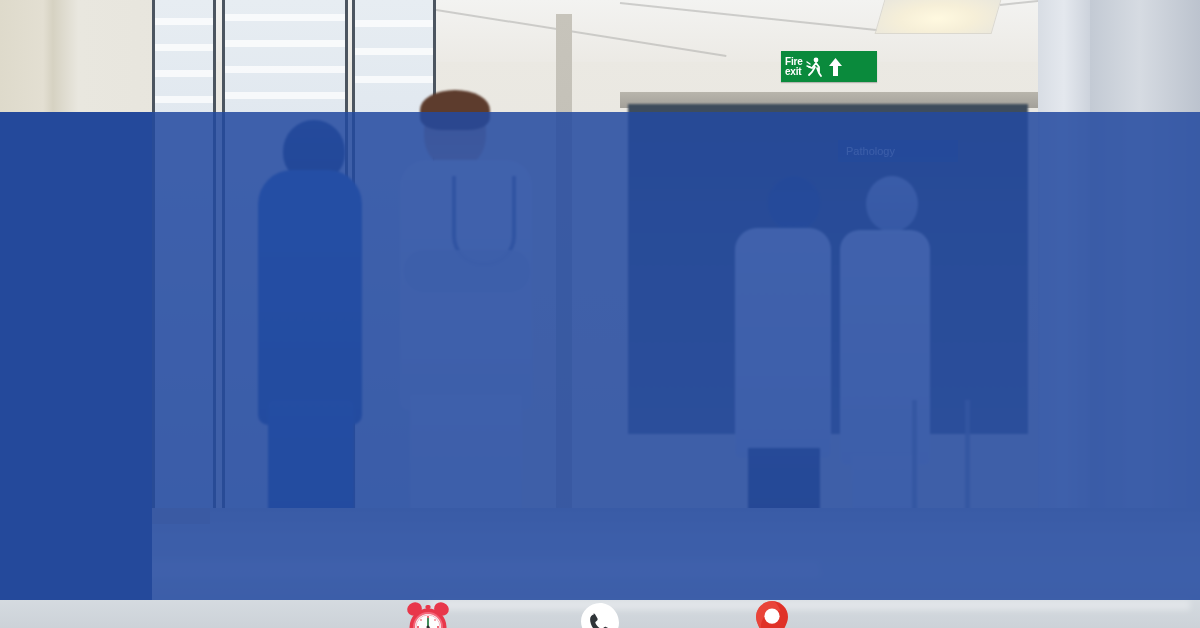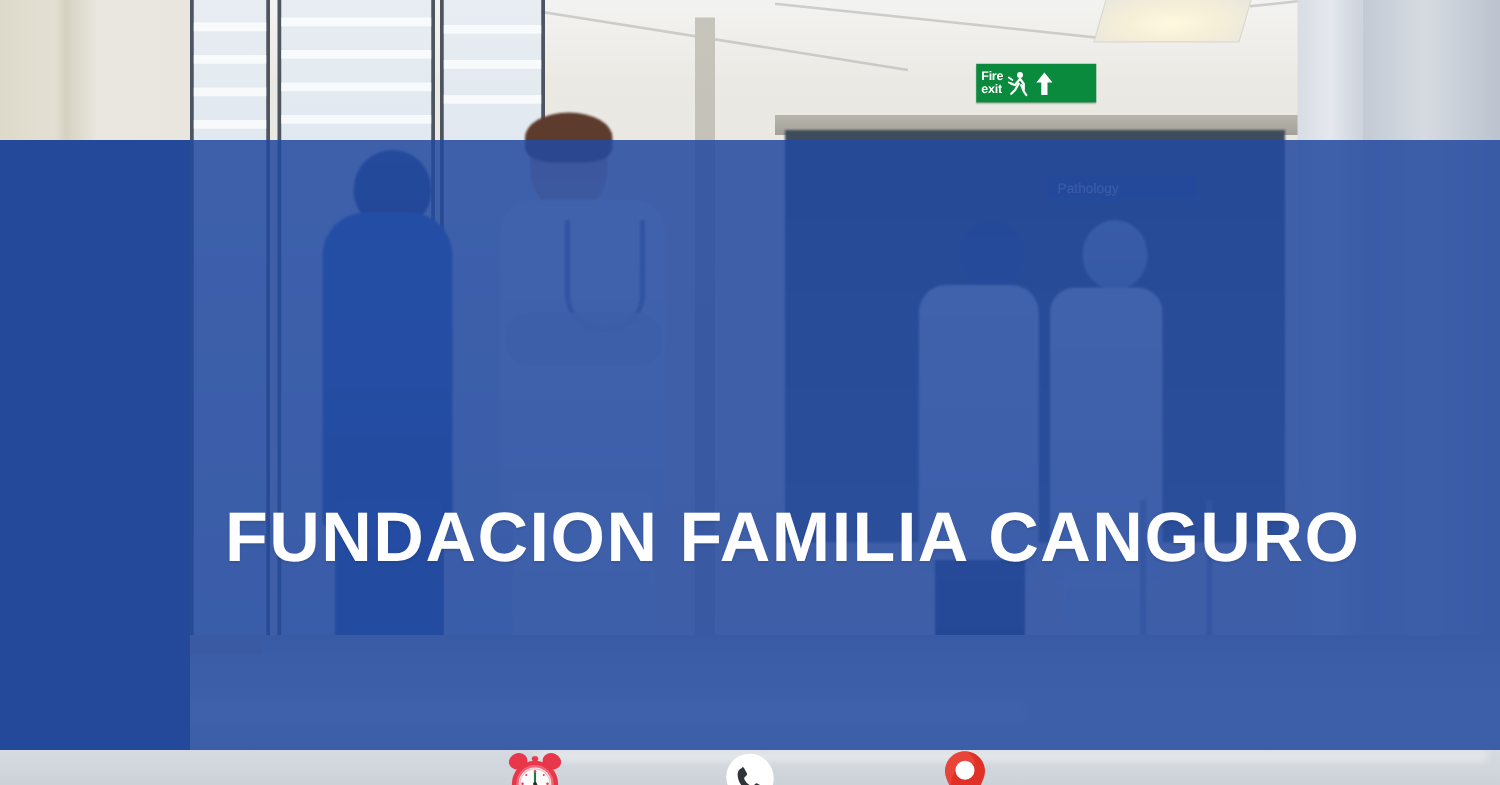--- a/index.html
+++ b/index.html
@@ -402,21 +402,20 @@
     <div class="floor-shine" style="left:120px; top:560px; width:700px; height:18px;"></div>
     <div class="floor-shine" style="left:430px; top:600px; width:760px; height:10px;"></div>
     <div class="baseboard"></div>
   </div>
 
   <div class="overlay"></div>
   <div class="overlay-solid-left"></div>
 
   <div class="content">
 
-    <h1 class="title">FUNDACION FAMILIA CANGURO</h1>
 
     <div class="icon-row">
 
       <div class="icon-cell">
         <svg width="46" height="48" viewBox="0 0 46 48">
 
           <ellipse cx="9.5" cy="9" rx="7.5" ry="6.5" fill="#e8374a" transform="rotate(-22 9.5 9)"></ellipse>
           <ellipse cx="36.5" cy="9" rx="7.5" ry="6.5" fill="#e8374a" transform="rotate(22 36.5 9)"></ellipse>
 
           <path d="M9 38 L4 46 L11 43 Z" fill="#9fb4dd"></path>

